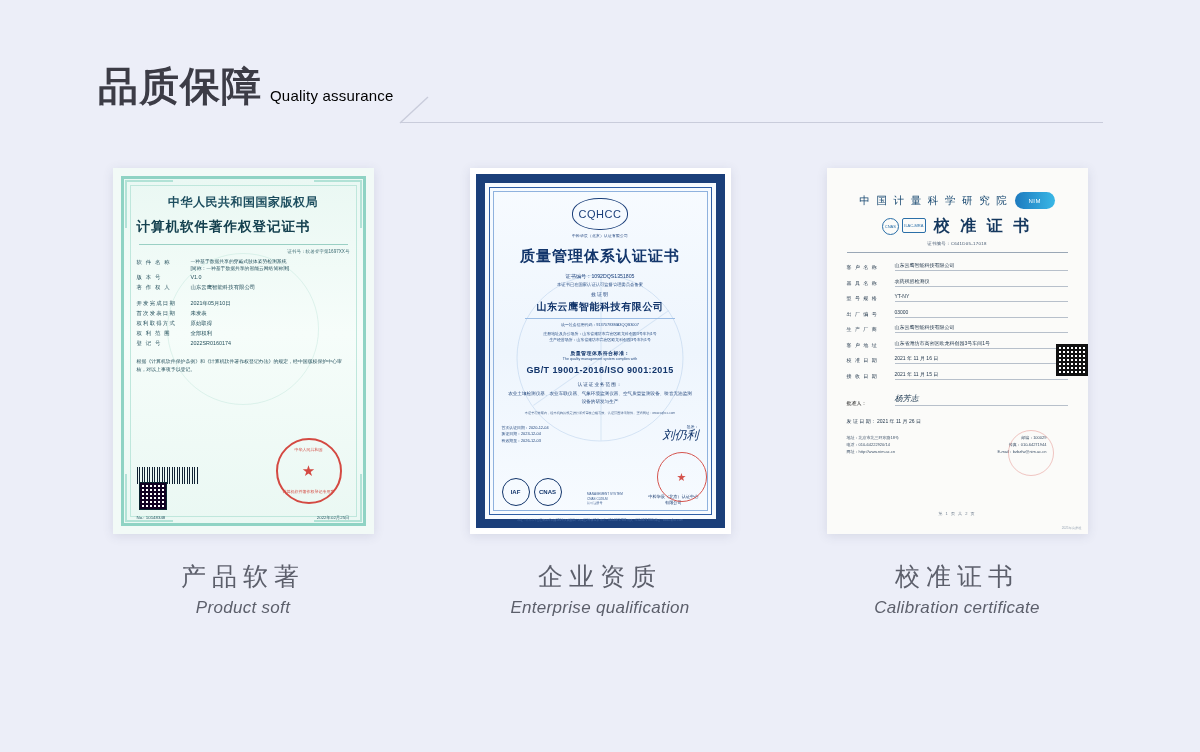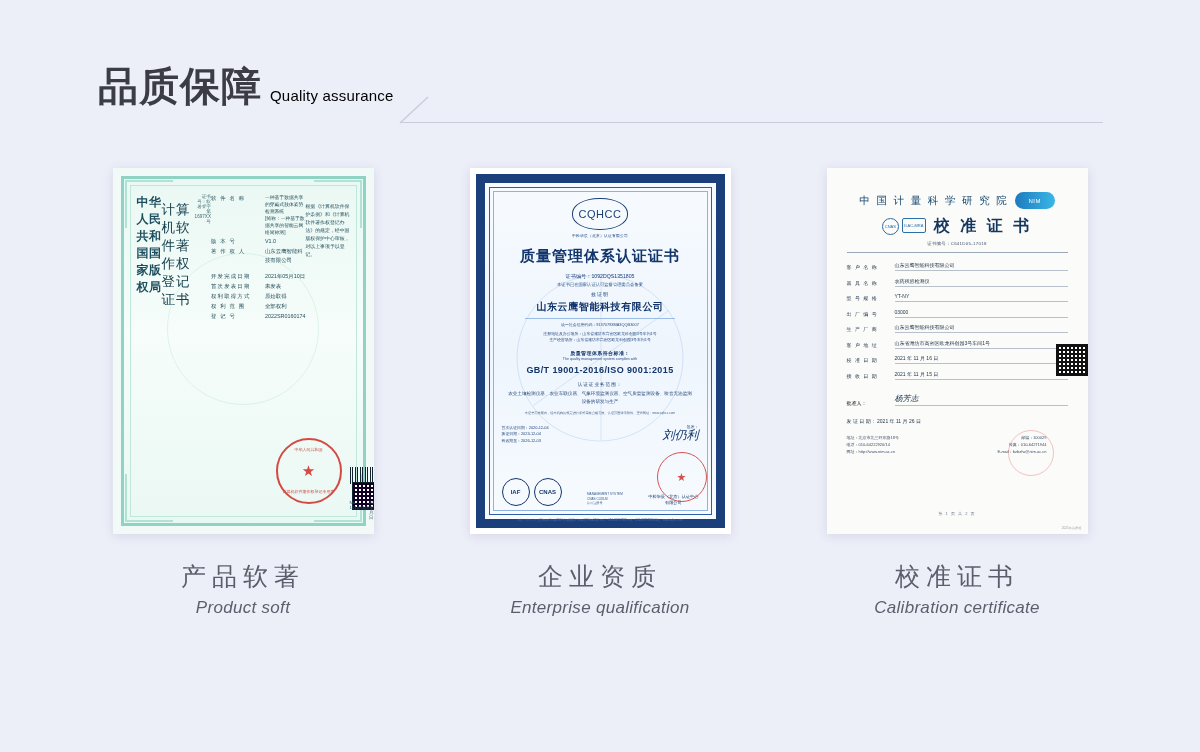--- a/index.html
+++ b/index.html
@@ -126,33 +126,33 @@
     opacity: .75;
   }
   .c1-orn.tl { left: 12px; top: 12px; border-right: none; border-bottom: none; }
   .c1-orn.tr { right: 12px; top: 12px; border-left: none; border-bottom: none; }
   .c1-orn.bl { left: 12px; bottom: 12px; border-right: none; border-top: none; }
   .c1-orn.br { right: 12px; bottom: 12px; border-left: none; border-top: none; }
   .c1-body {
     position: absolute;
     left: 24px; top: 26px; right: 24px; bottom: 24px;
     display: flex;
-    flex-direction: row;
+    flex-direction: column;
   }
   .c1-h1 {
     text-align: center;
     font-size: 12px;
     font-weight: bold;
     color: #1d4e5f;
     letter-spacing: .5px;
   }
   .c1-h2 {
-    text-align: right;
+    text-align: left;
     font-size: 13.5px;
-    font-weight: normal;
+    font-weight: bold;
     color: #14404f;
     letter-spacing: 1px;
     margin-top: 7px;
   }
   .c1-rule {
     height: 1px;
     background: #9ad0c4;
     margin: 8px 2px 4px 2px;
   }
   .c1-regno {

